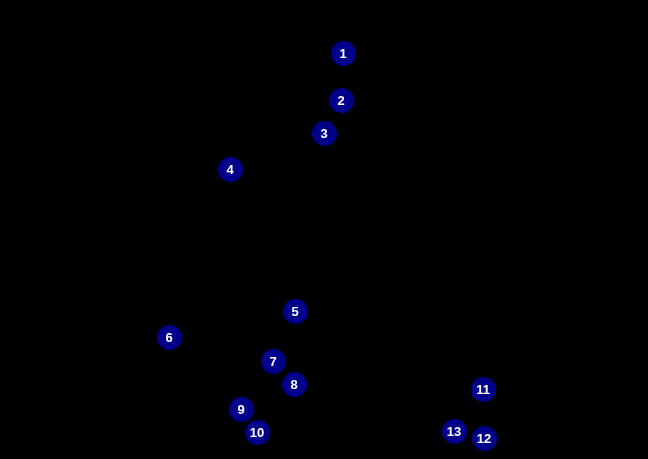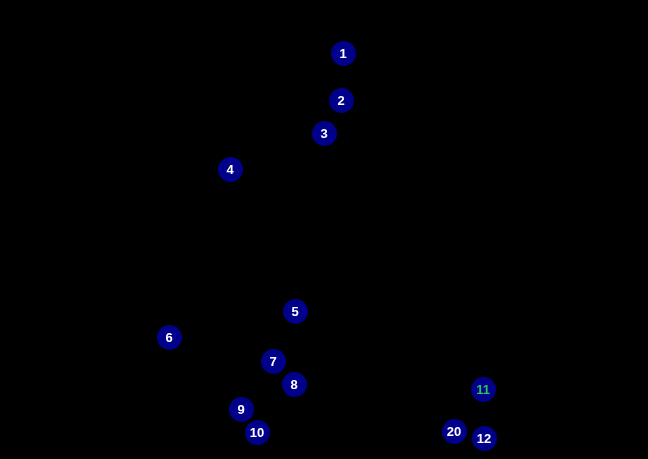--- a/index.html
+++ b/index.html
@@ -64,21 +64,21 @@
     <div class="marker" style="left: 281.5px; top: 371.5px; background: rgb(0, 0, 139);">
       <span class="num" style="color: rgb(255, 255, 255);">8</span>
     </div>
     <div class="marker" style="left: 228.5px; top: 396.5px; background: rgb(0, 0, 139);">
       <span class="num" style="color: rgb(255, 255, 255);">9</span>
     </div>
     <div class="marker" style="left: 244.5px; top: 419.5px; background: rgb(0, 0, 139);">
       <span class="num" style="color: rgb(255, 255, 255);">10</span>
     </div>
     <div class="marker" style="left: 470.5px; top: 376.5px; background: rgb(0, 0, 139);">
-      <span class="num" style="color: #22c55e;">11</span>
+      <span class="num" style="color: #ffffff;">11</span>
     </div>
     <div class="marker" style="left: 471.5px; top: 398.5px; background: rgb(0, 0, 139); margin-top: 27px;">
       <span class="num" style="color: rgb(255, 255, 255);">12</span>
     </div>
     <div class="marker" style="left: 441.5px; top: 418.5px; background: rgb(0, 0, 139);">
-      <span class="num" style="color: rgb(255, 255, 255);">20</span>
+      <span class="num" style="color: rgb(255, 255, 255);">13</span>
     </div>
   </div>
 
 </body></html>

